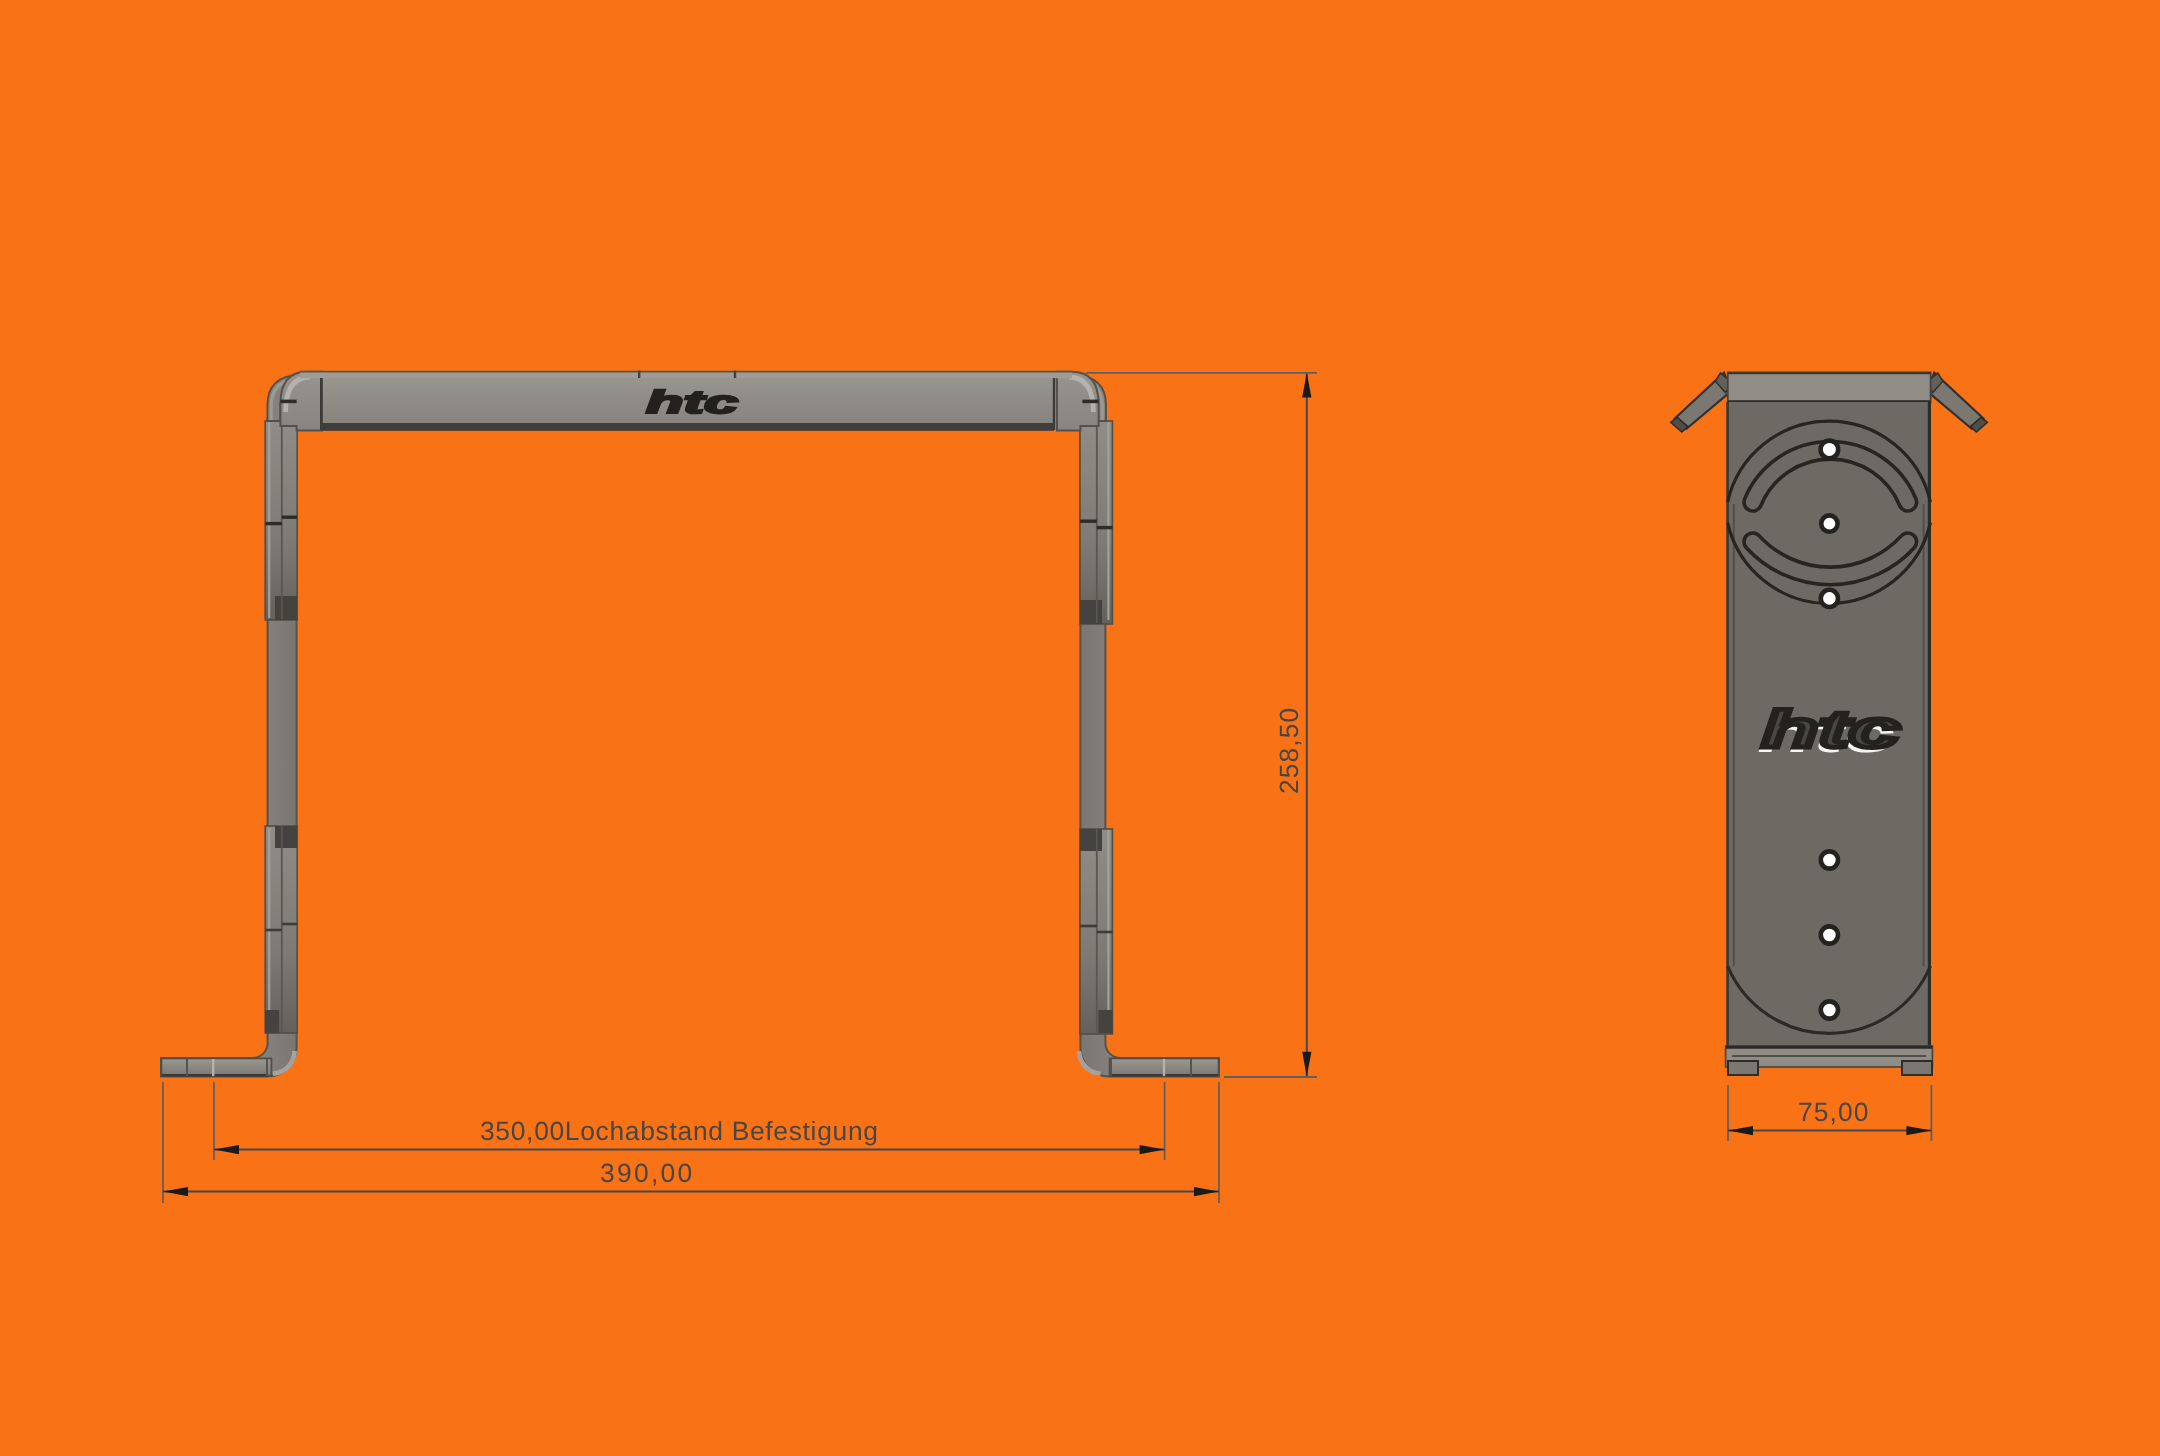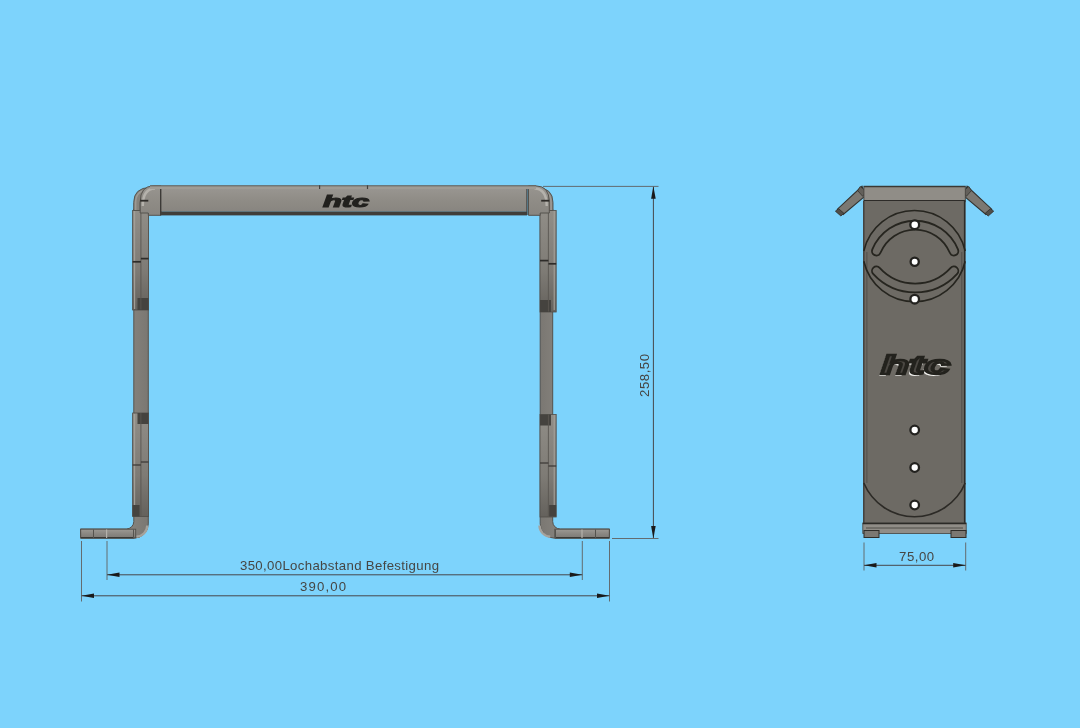--- a/index.html
+++ b/index.html
@@ -1,16 +1,16 @@
 <!DOCTYPE html>
 <html><head>
 <meta charset="utf-8">
 <style>
   html,body{margin:0;padding:0;background:#ffffff;}
-  #page{position:relative;width:1080px;height:728px;background:#7dd3fc;overflow:hidden;
+  #page{position:relative;width:1080px;height:728px;background:#f97316;overflow:hidden;
         font-family:"Liberation Sans", sans-serif;}
   svg{position:absolute;left:0;top:0;}
   text{font-family:"Liberation Sans", sans-serif;}
 </style>
 </head>
 <body>
 <div id="page">
 <svg width="1080" height="728" viewBox="0 0 1080 728">
 <defs>
   <linearGradient id="legGrad" x1="0" y1="0" x2="1" y2="0">

